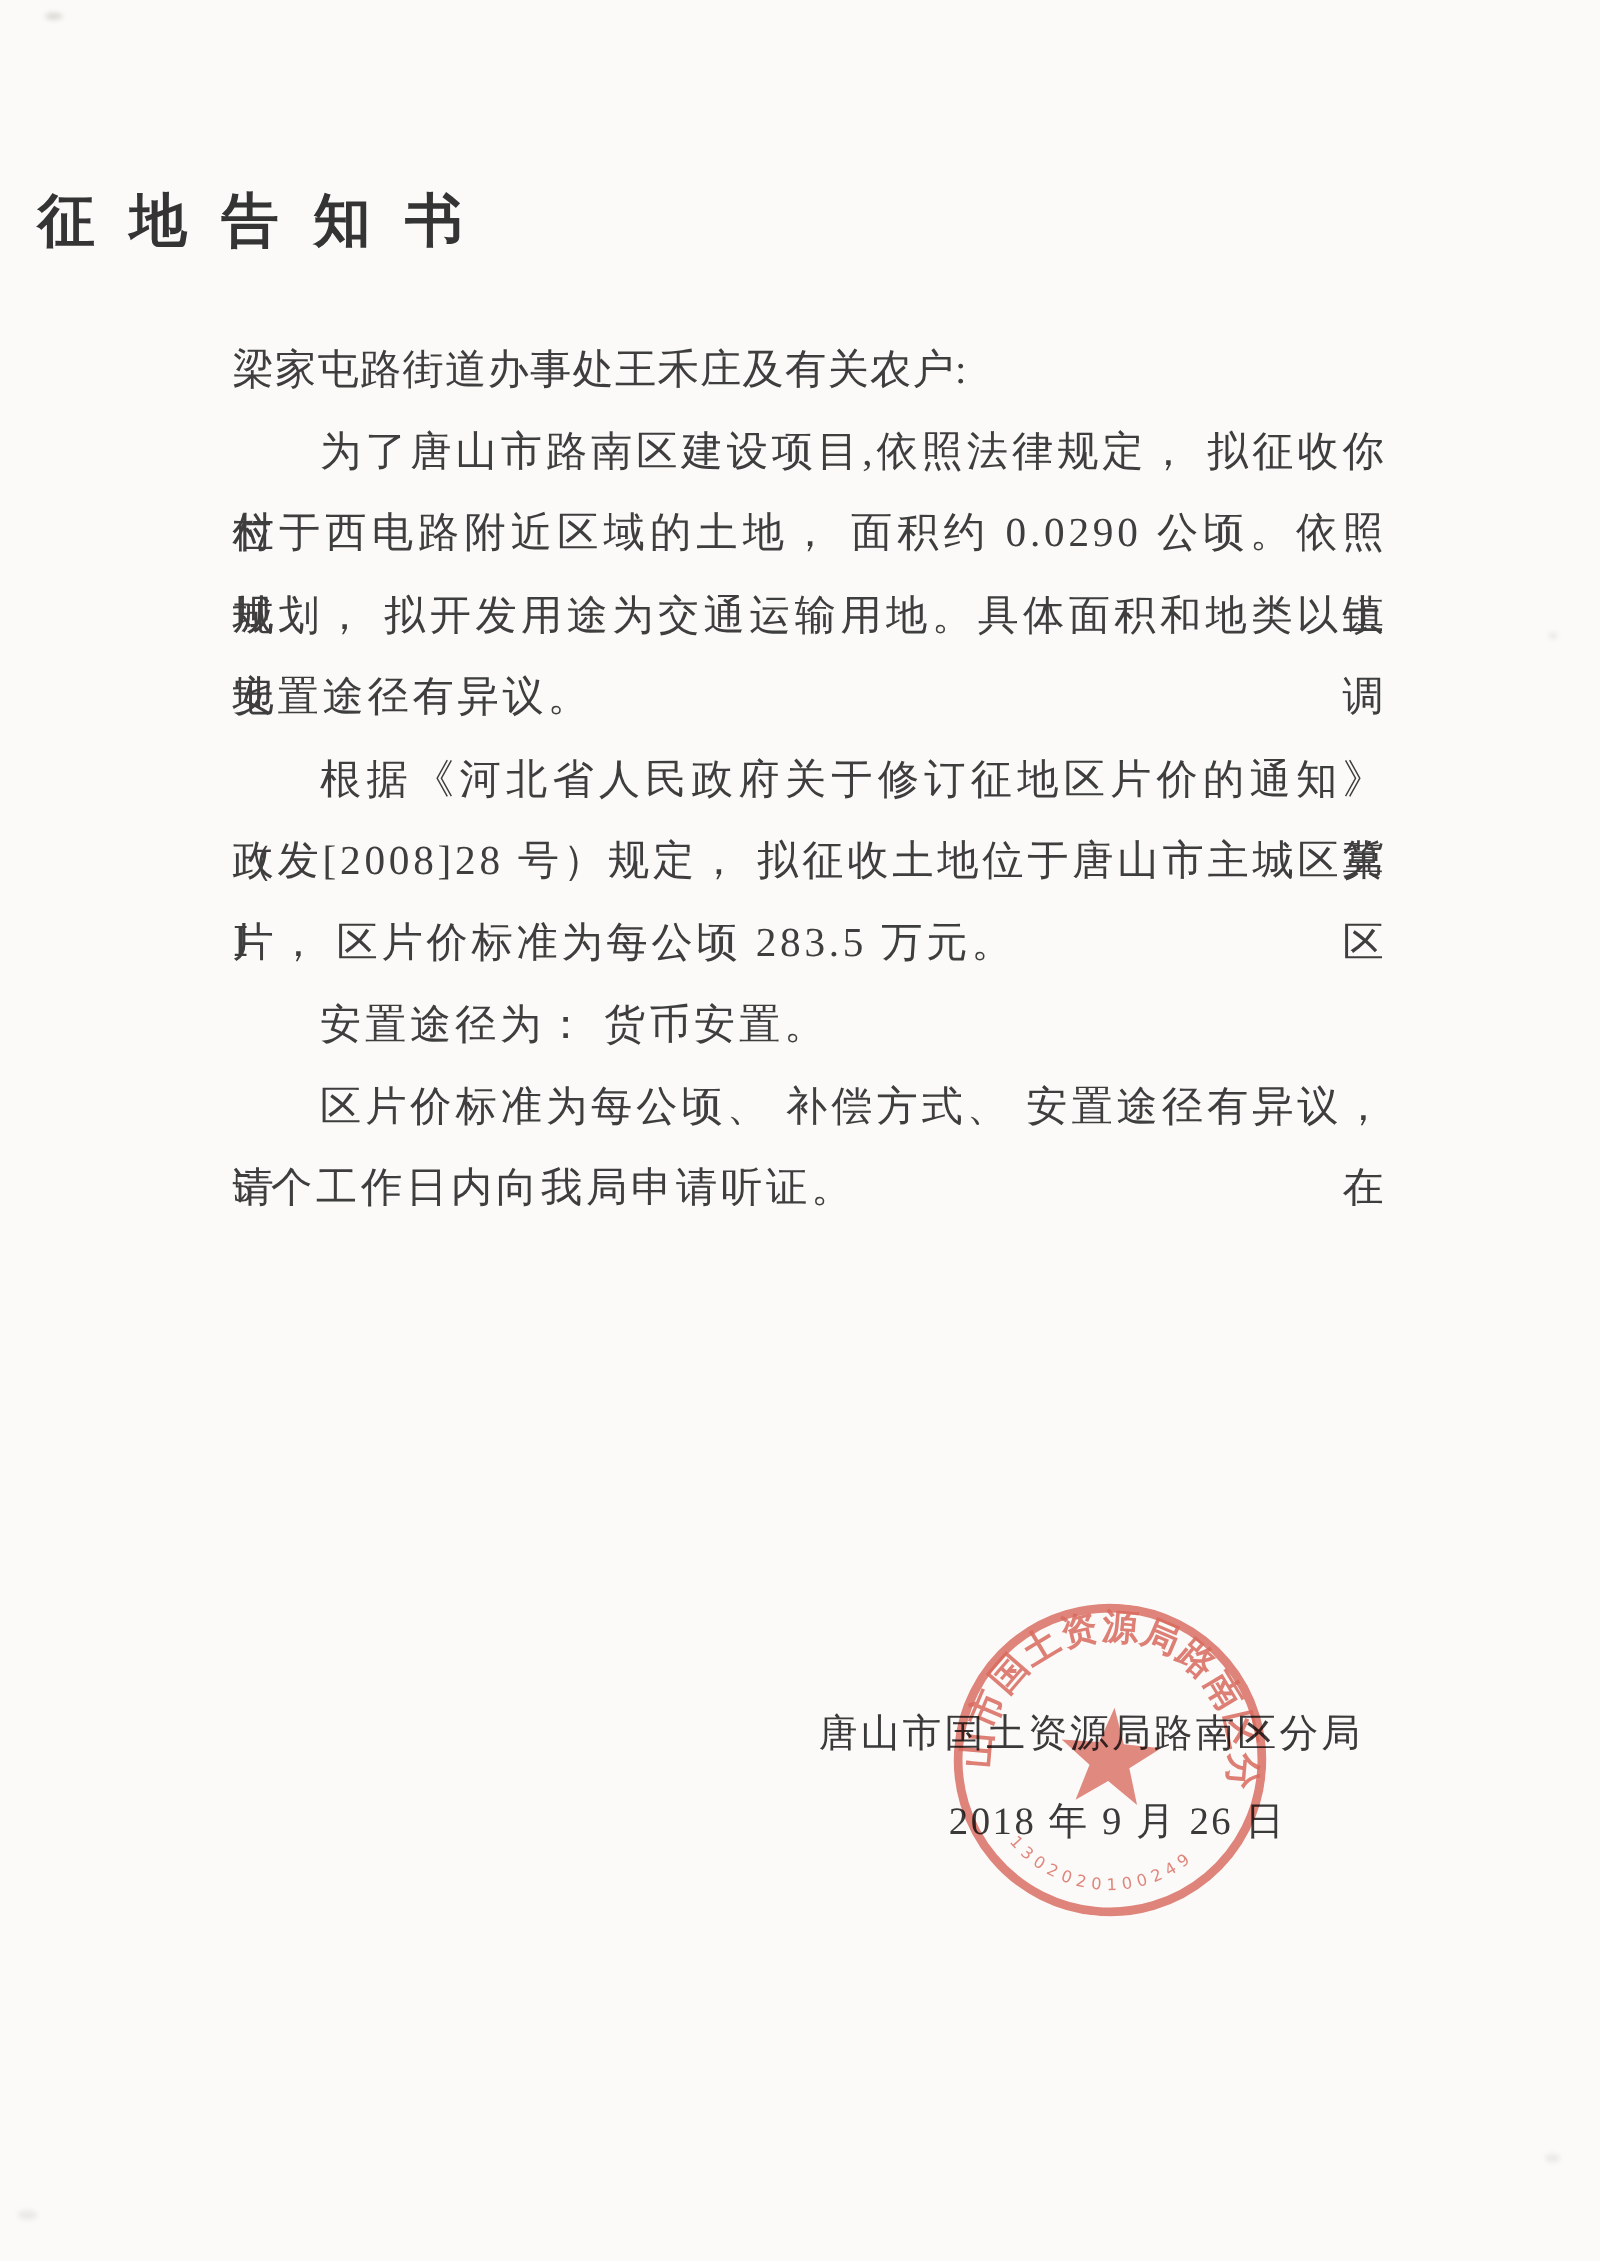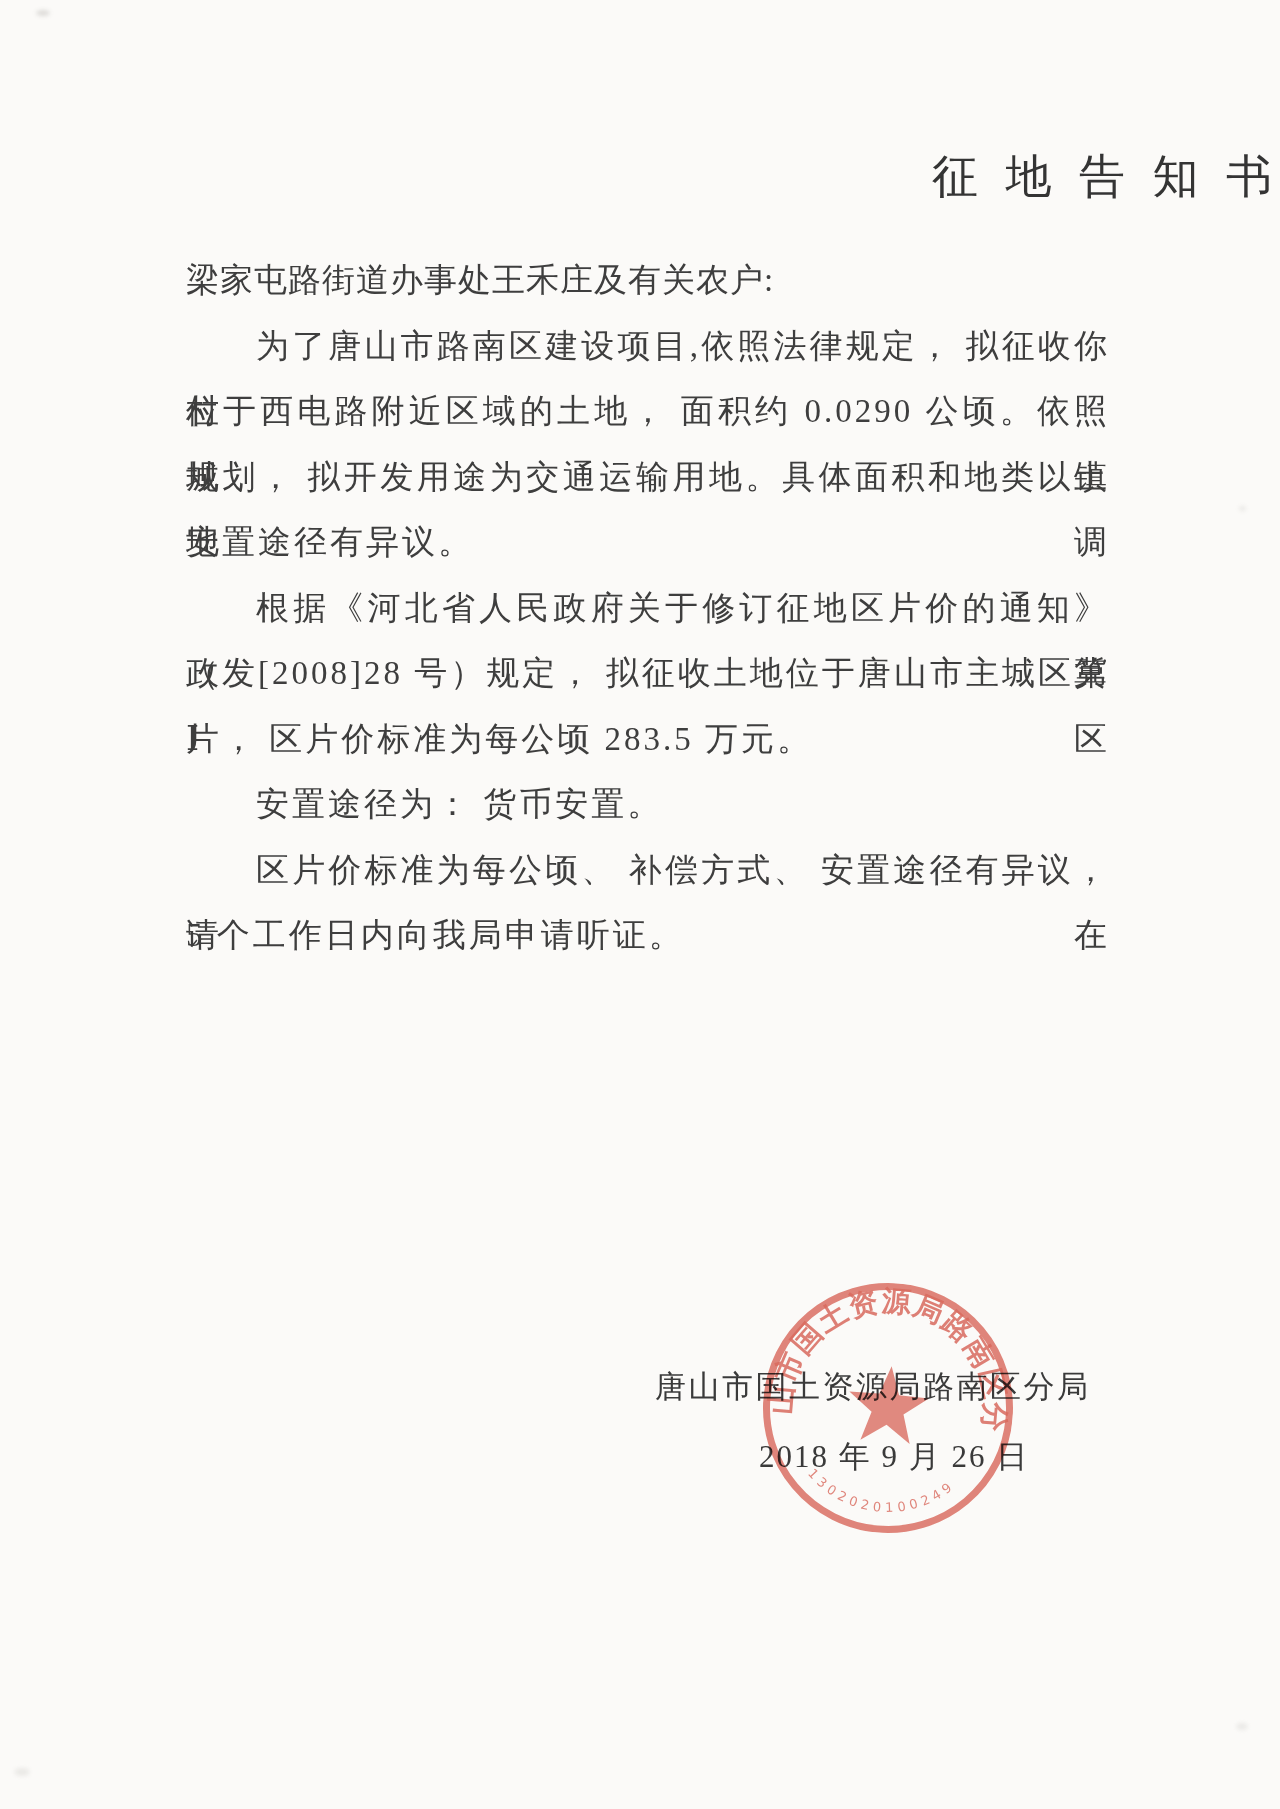--- a/index.html
+++ b/index.html
@@ -3,23 +3,23 @@
 <meta charset="utf-8">
 <style>
   html,body{margin:0;padding:0;background:#e8e8e8;}
   .page{
     position:relative;width:1280px;height:1809px;margin:0 auto;
     background:#fbfaf8;overflow:hidden;
     font-family:"Liberation Serif","DejaVu Serif",serif;color:#3e3e3e;
   }
   .title{
     position:absolute;top:146px;left:0;width:100%;box-sizing:border-box;padding-left:30px;
-    text-align:right;font-size:46px;font-weight:normal;letter-spacing:8px;color:#343434;
+    text-align:left;font-size:46px;font-weight:bold;letter-spacing:8px;color:#343434;
   }
-  .body-text{position:absolute;left:186px;top:248px;width:924px;font-size:33px;}
+  .body-text{position:absolute;left:186px;top:264px;width:924px;font-size:33px;}
   .line{height:65.5px;line-height:65.5px;letter-spacing:3px;}
   .fill{text-align:justify;text-align-last:justify;}
   .indent{text-indent:70px;}
   .salutation{letter-spacing:1px;}
   .signature{position:absolute;left:655px;top:1366px;font-size:31px;letter-spacing:2.5px;color:#3a3a3a;white-space:nowrap;}
   .date{position:absolute;left:745px;top:1436px;font-size:31px;letter-spacing:2px;color:#3a3a3a;white-space:nowrap;margin-left:14px;}
   .seal{
     position:absolute;left:763px;top:1283px;width:250px;height:250px;
     transform:rotate(5deg);mix-blend-mode:multiply;opacity:.92;
   }

